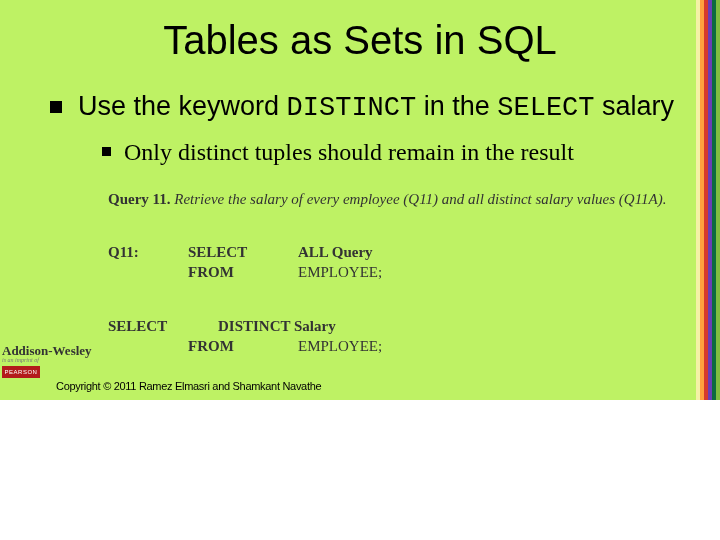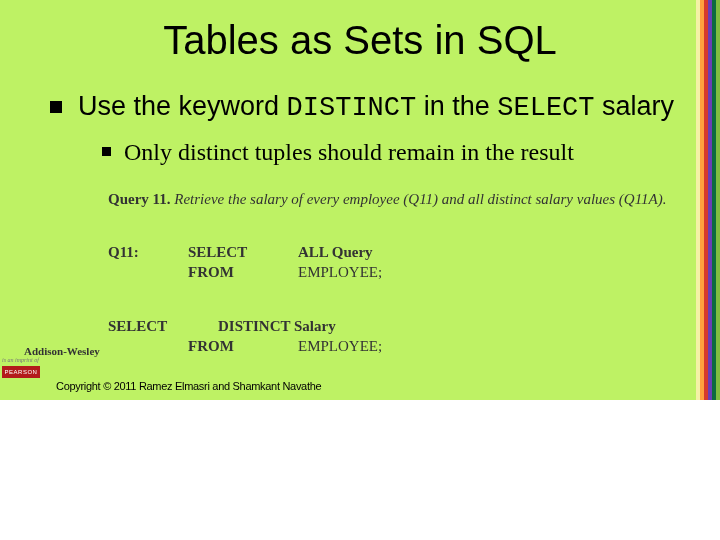--- a/index.html
+++ b/index.html
@@ -131,26 +131,25 @@
     height: 40px;
   }
   .pearson {
     position: absolute;
     left: 2px;
     bottom: 22px;
     width: 60px;
   }
   .pearson .aw {
     font-family: Georgia, serif;
-    font-size: 11px;
+    font-size: 13px;
     font-weight: 700;
     color: #333;
     line-height: 1;
     white-space: nowrap;
-    margin-left: 22px;
   }
   .pearson .imp {
     font-family: Georgia, serif;
     font-size: 6px;
     font-style: italic;
     color: #777;
     line-height: 1;
   }
   .pearson .bar {
     margin-top: 3px;

